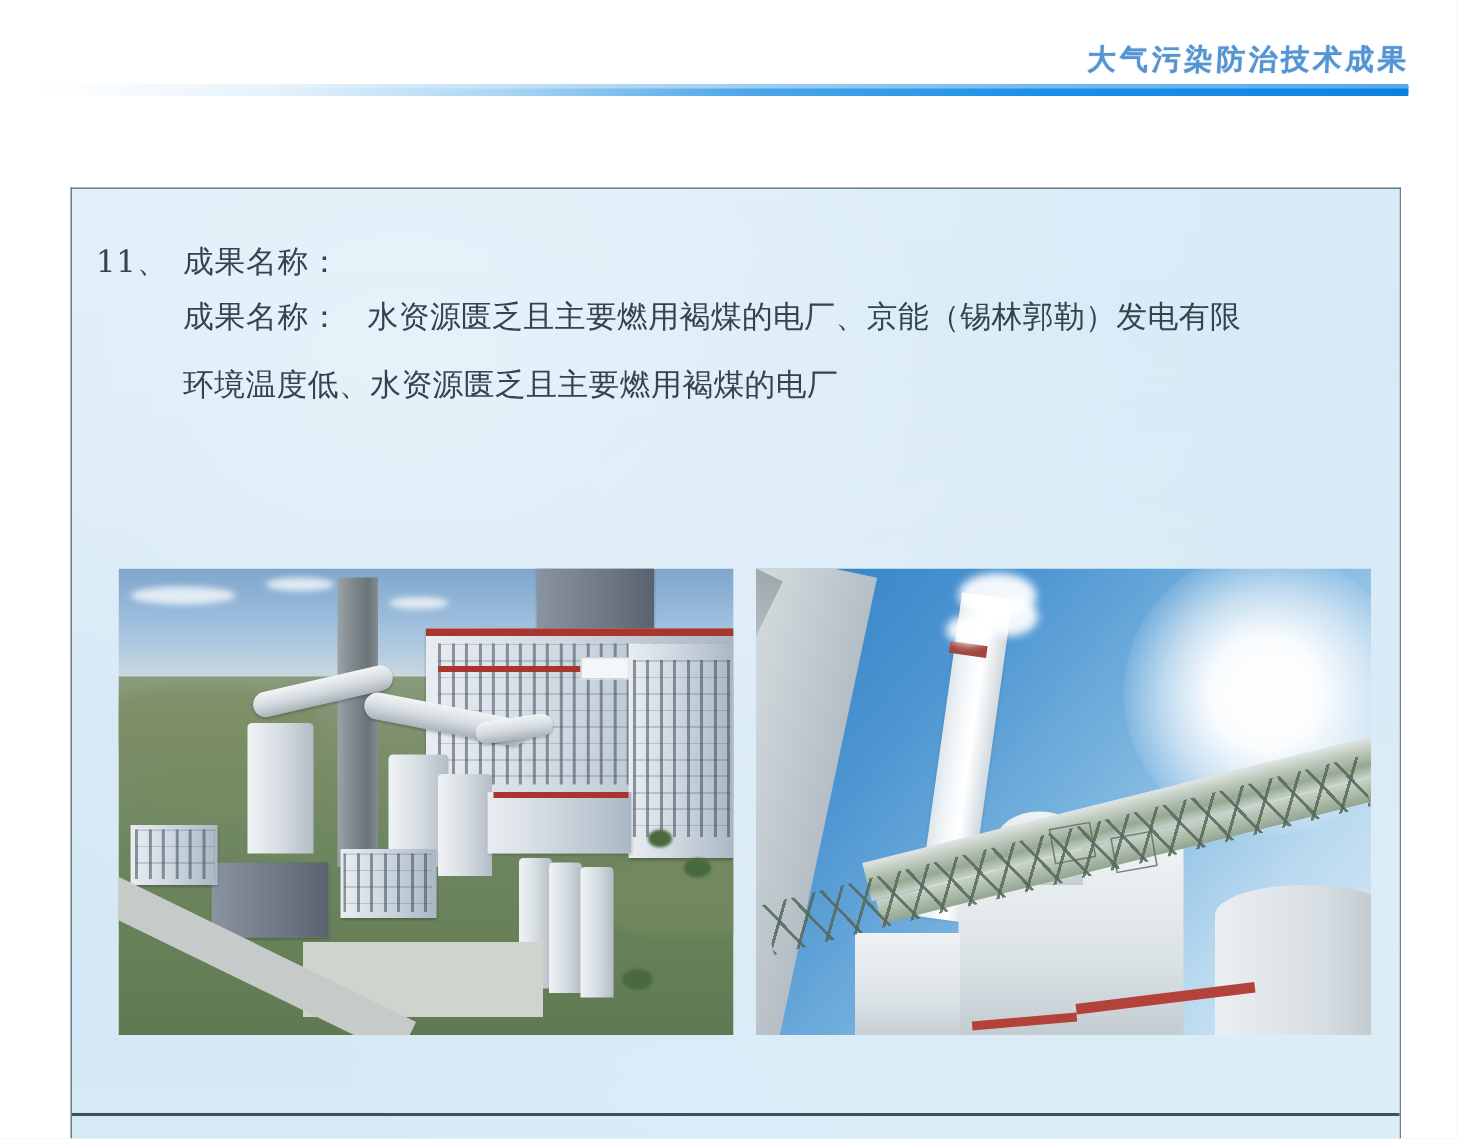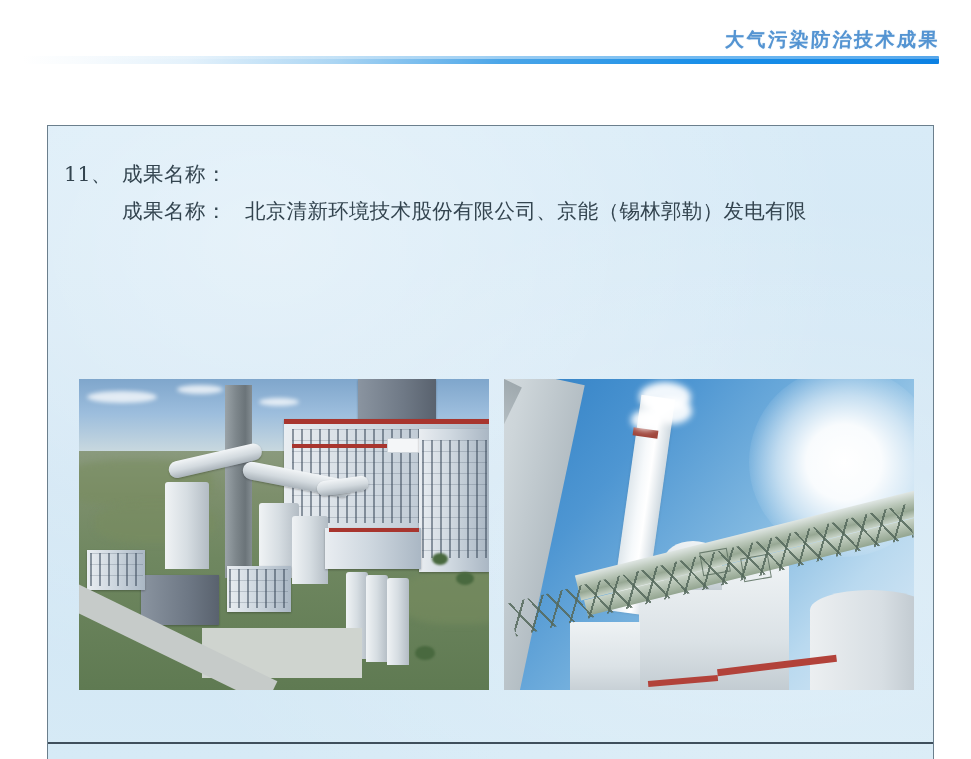--- a/index.html
+++ b/index.html
@@ -296,26 +296,27 @@
   <div id="text-block">
 
     <div class="text-row">
       <span class="row-index">11、</span>
       <span class="row-label">成果名称：</span>
     </div>
 
     <div class="text-row">
       <span class="row-index"></span>
       <span class="row-label">成果名称：</span>
-      <span class="row-value">北京清新环境技术股份有限公司、京能（锡林郭勒）发电有限</span>
+      <span class="row-value">水资源匮乏且主要燃用褐煤的电厂、京能（锡林郭勒）发电有限</span>
     </div>
 
 
     <div class="text-row" id="row-applicability">
       <span class="row-index"></span>
+      <span class="row-value">环境温度低、水资源匮乏且主要燃用褐煤的电厂</span>
     </div>
 
   </div>
 
   <div id="photo-strip">
 
     <div class="photo" id="photo-plant-aerial">
       <div class="sky-aerial"></div>
       <div class="cloud" style="left:2%;  top:4%;  width:70px; height:12px;"></div>
       <div class="cloud" style="left:24%; top:2%;  width:46px; height:9px;"></div>

